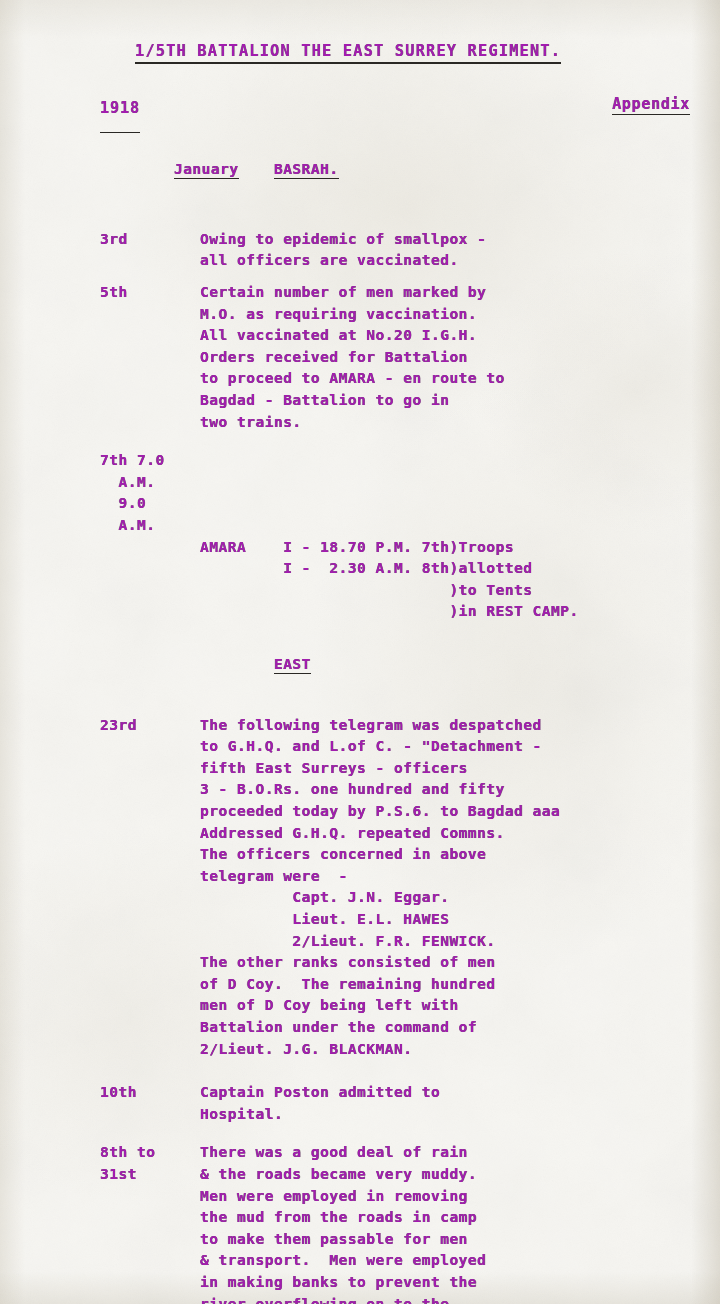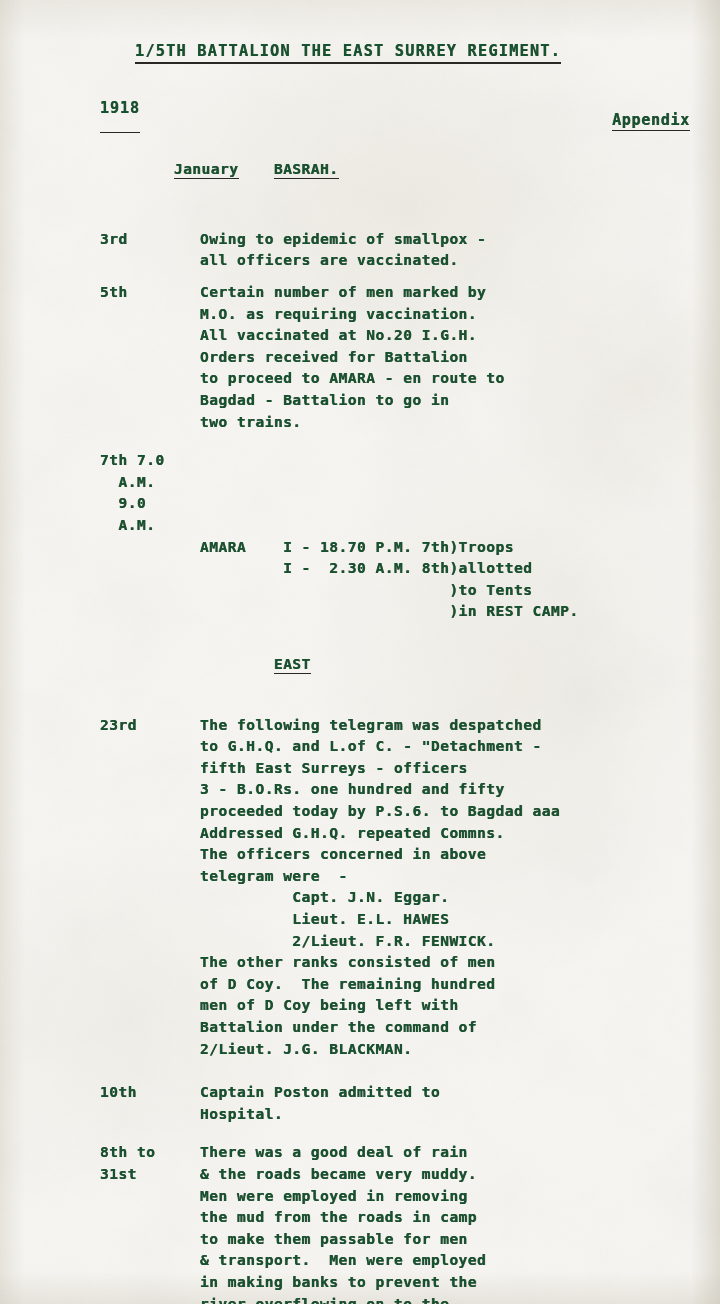--- a/index.html
+++ b/index.html
@@ -47,21 +47,21 @@
   .sheet {
     position:relative;
     z-index:2;
     width:720px;
     height:1304px;
     padding:0;
   }
 
   
   .ink {
-    color:#14532d;
+    color:#a21caf;
     letter-spacing:.4px;
     text-shadow:
        .35px 0   rgba(33,31,28,.42),
       -.35px 0   rgba(33,31,28,.30),
        0  .35px  rgba(33,31,28,.34);
   }
 
   
   .doc-title {
     position:absolute;
@@ -84,21 +84,21 @@
     font-size:15px;
     font-weight:bold;
     letter-spacing:1px;
     border-bottom:1.7px solid #2a2824;
     padding-bottom:15px;
     line-height:18px;
   }
   .hdr-appendix {
     position:absolute;
     right:30px;
-    top:111px;
+    top:95px;
     font-size:15px;
     font-weight:bold;
     letter-spacing:.7px;
     border-bottom:1.7px solid #2a2824;
     padding-bottom:1px;
     line-height:18px;
   }
 
   
   .entries {

